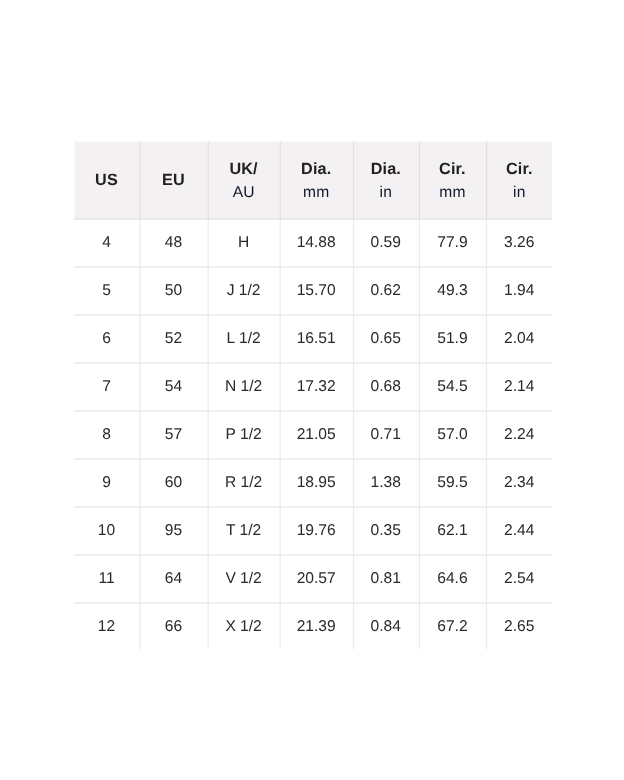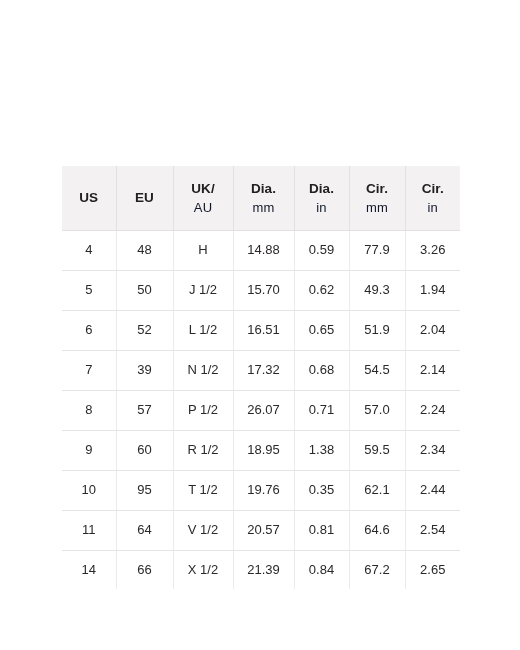--- a/index.html
+++ b/index.html
@@ -19,21 +19,20 @@
     width: 520px;
     height: 650px;
     background: #ffffff;
   }
 
   .table-wrap {
     position: absolute;
     left: 62px;
     top: 118px;
     width: 398px;
-    margin-top: 48px;
   }
 
   table.size-chart {
     width: 398px;
     border-collapse: collapse;
     table-layout: fixed;
   }
 
   table.size-chart col.c-us    { width: 54px; }
   table.size-chart col.c-eu    { width: 57px; }
@@ -153,32 +152,32 @@
             <td>6</td>
             <td>52</td>
             <td>L 1/2</td>
             <td>16.51</td>
             <td>0.65</td>
             <td>51.9</td>
             <td>2.04</td>
           </tr>
           <tr>
             <td>7</td>
-            <td>39</td>
+            <td>54</td>
             <td>N 1/2</td>
             <td>17.32</td>
             <td>0.68</td>
             <td>54.5</td>
             <td>2.14</td>
           </tr>
           <tr>
             <td>8</td>
             <td>57</td>
             <td>P 1/2</td>
-            <td>26.07</td>
+            <td>21.05</td>
             <td>0.71</td>
             <td>57.0</td>
             <td>2.24</td>
           </tr>
           <tr>
             <td>9</td>
             <td>60</td>
             <td>R 1/2</td>
             <td>18.95</td>
             <td>1.38</td>
@@ -197,21 +196,21 @@
           <tr>
             <td>11</td>
             <td>64</td>
             <td>V 1/2</td>
             <td>20.57</td>
             <td>0.81</td>
             <td>64.6</td>
             <td>2.54</td>
           </tr>
           <tr>
-            <td>14</td>
+            <td>12</td>
             <td>66</td>
             <td>X 1/2</td>
             <td>21.39</td>
             <td>0.84</td>
             <td>67.2</td>
             <td>2.65</td>
           </tr>
         </tbody>
     </table>
   </div>

